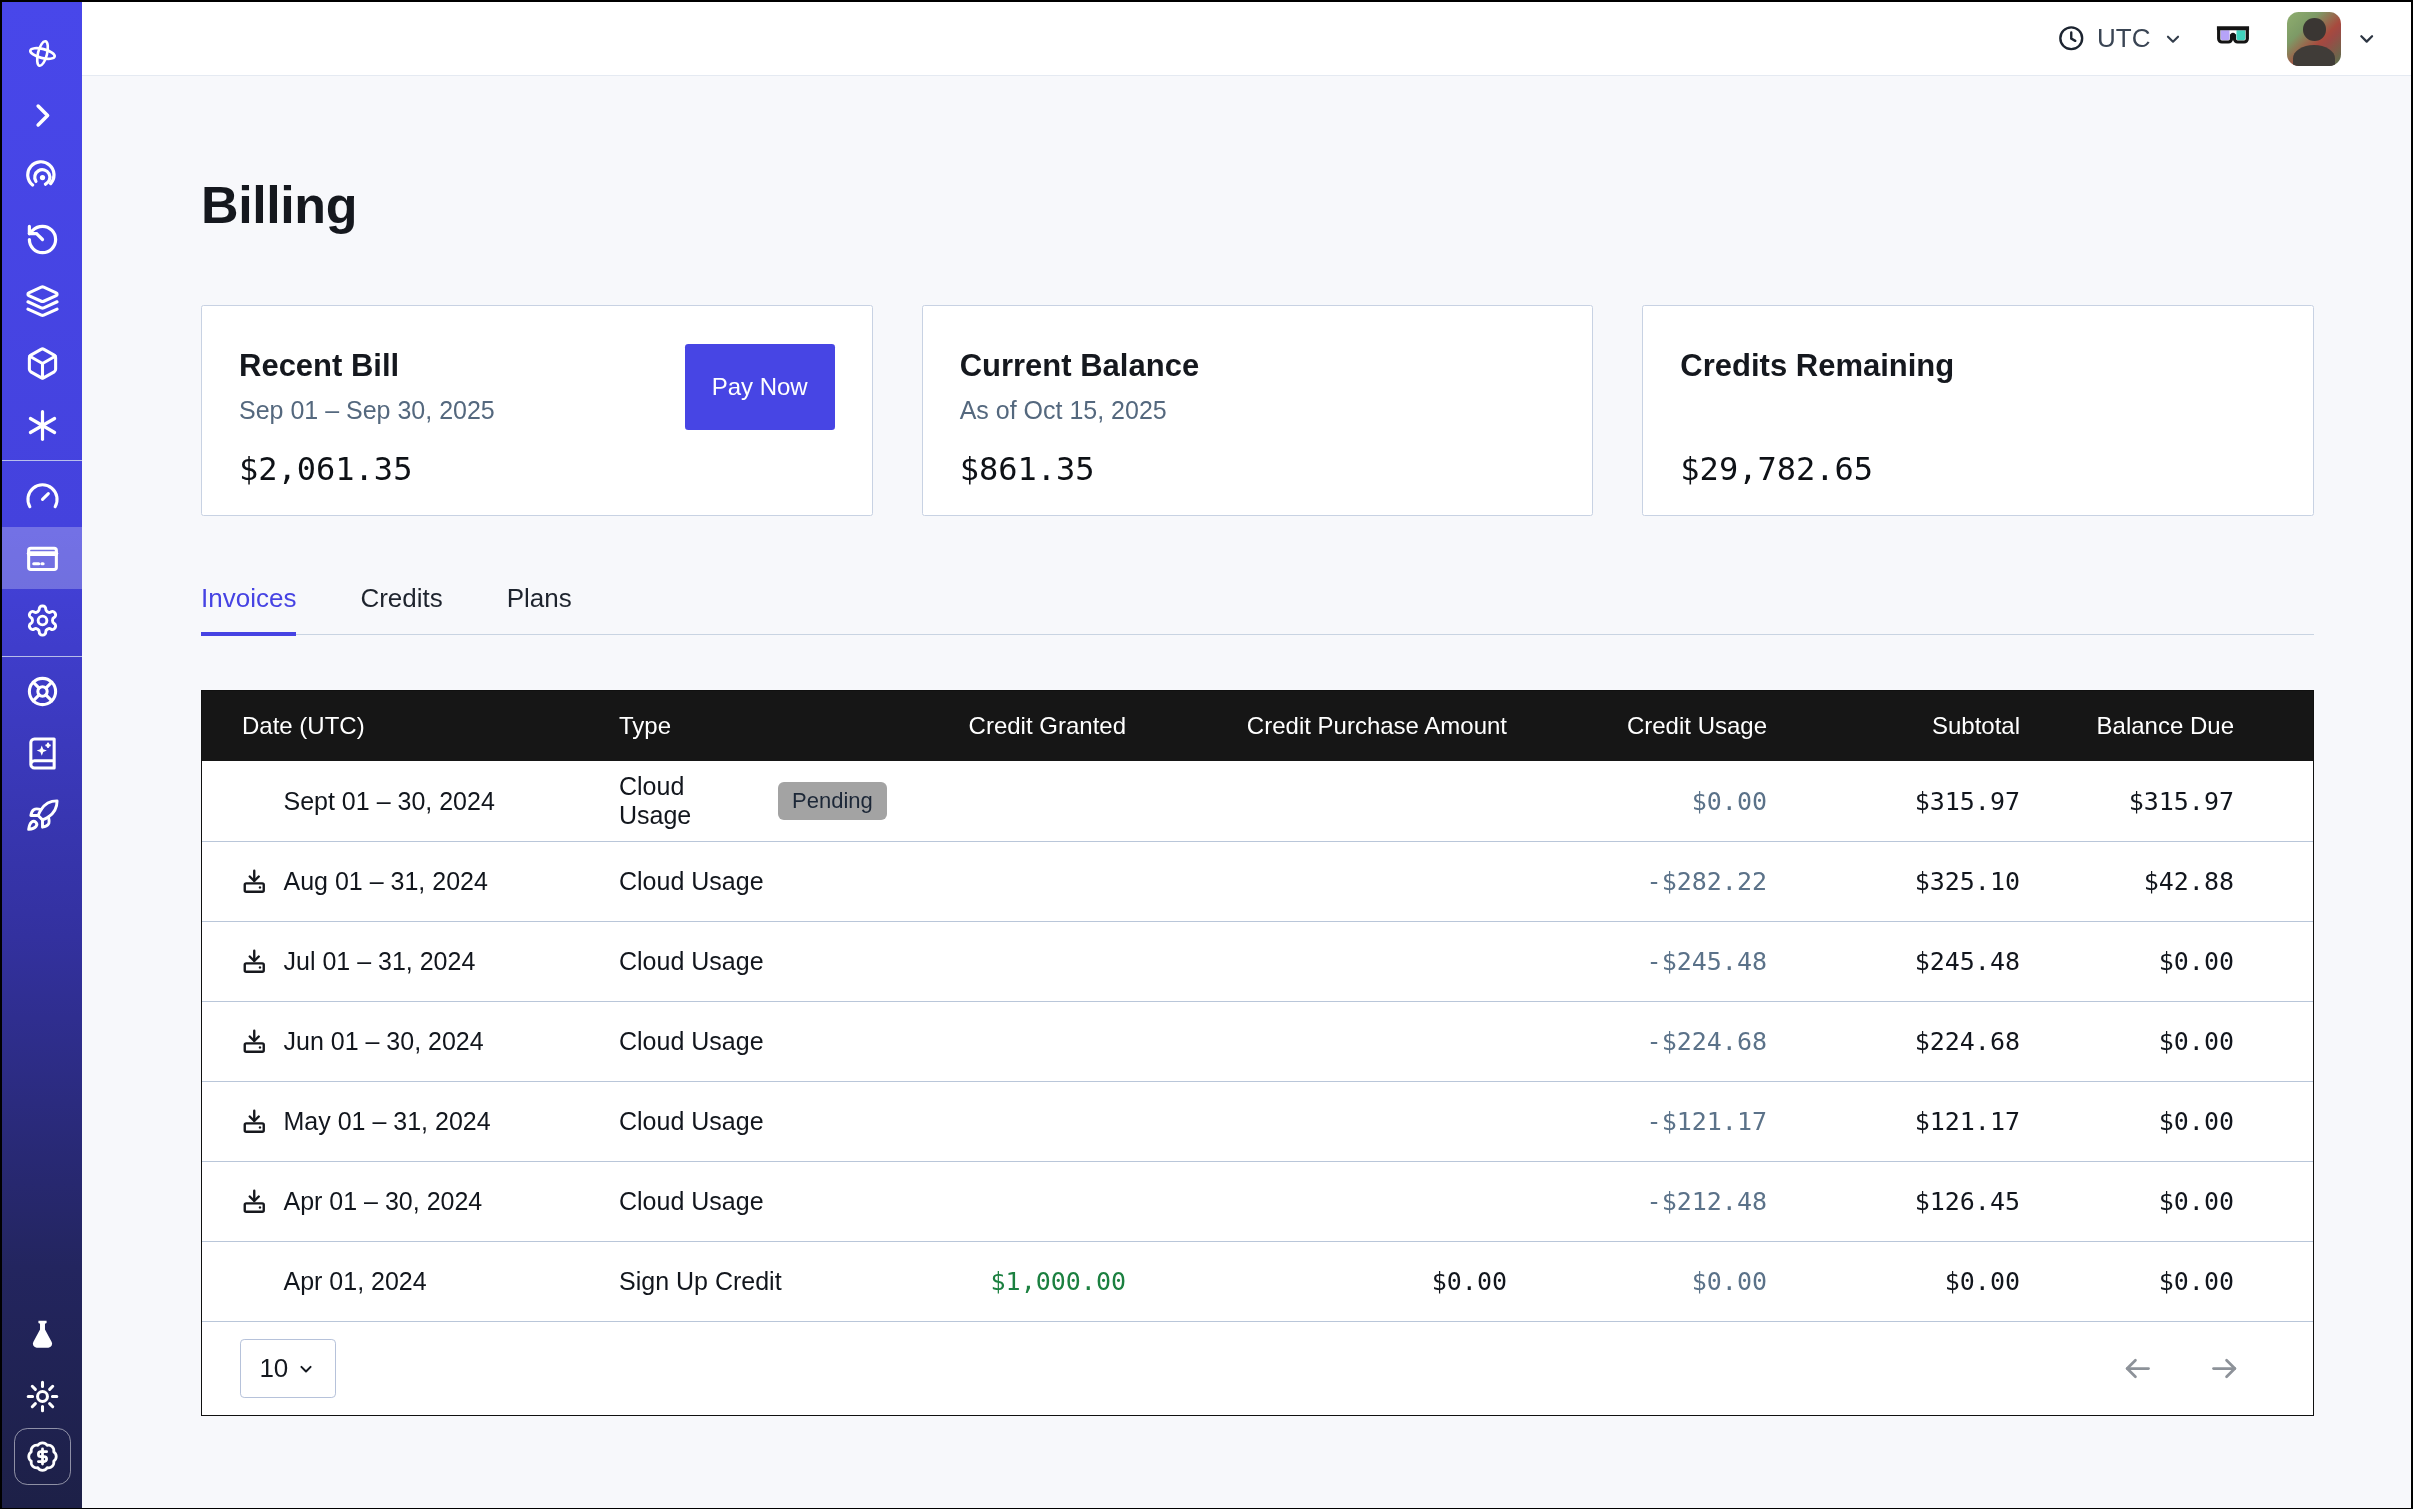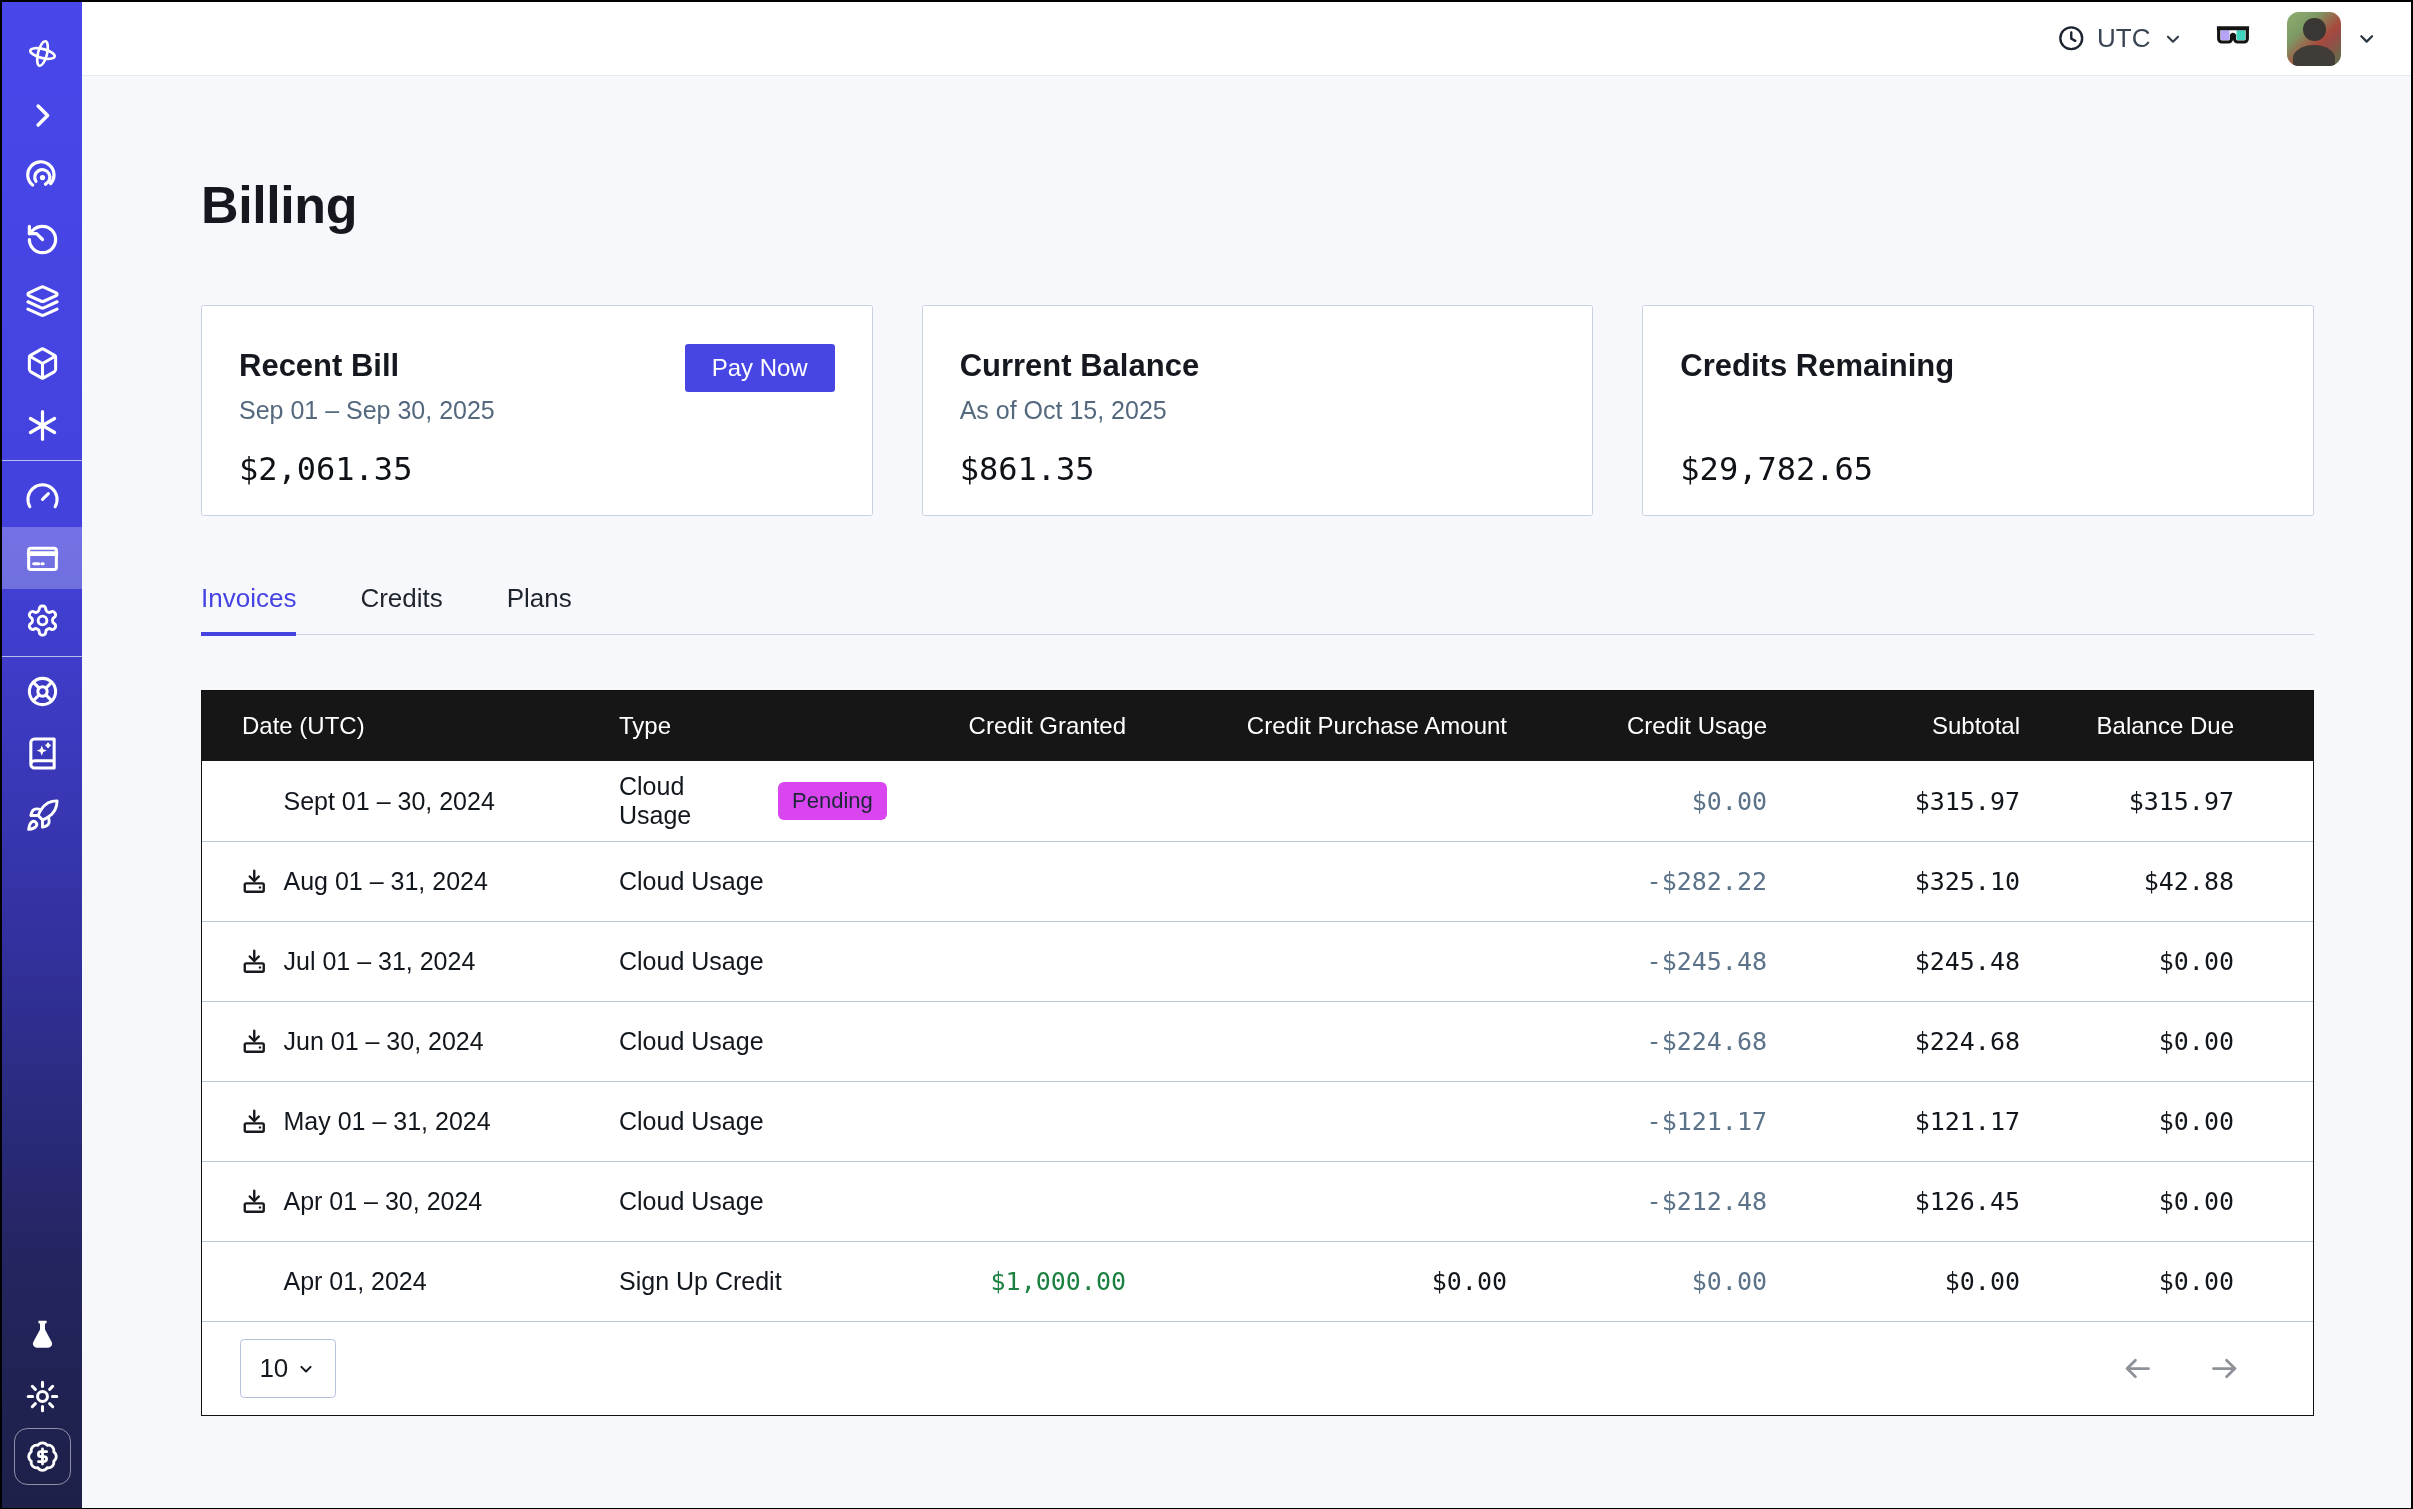--- a/index.html
+++ b/index.html
@@ -36,42 +36,42 @@
   .content{ flex:1; padding:0 97px 0 119px; overflow:hidden; }
   h1{ margin-top:99px; font-size:52px; font-weight:600; color:#15181e; letter-spacing:-0.4px; }
 
   
   .cards{ display:flex; gap:49px; margin-top:70px;border-radius:15px; }
   .card{ flex:1; height:211px; background:#fff; border:1.7px solid #c8d2e3; border-radius:2.5px; padding:42px 37px 0; position:relative; }
   .card-title{ font-size:31px; font-weight:600; color:#15181e; }
   .card-sub{ font-size:25px; color:#54687e; margin-top:11.7px; height:32px; }
   .card-amount{ font-family:"DejaVu Sans Mono", monospace; font-size:32px; color:#0e1116; margin-top:22px; }
   .pay{ position:absolute; top:38px; right:37px; background:#4745e4; color:#fff; border:none; border-radius:3.3px;
-    font-size:24px; font-family:"Liberation Sans", sans-serif; padding:10px 27px; cursor:pointer; }
+    font-size:24px; font-family:"Liberation Sans", sans-serif; padding:29px 27px; cursor:pointer; }
 
   
   .tabs{ display:flex; gap:64px; margin-top:67px; border-bottom:1.7px solid #c9d4e2; }
   .tab{ font-size:26px; color:#1e242e; padding-bottom:20px; position:relative; cursor:pointer; }
   .tab.active{ color:#4643e3; }
   .tab.active::after{ content:''; position:absolute; left:0; right:0; bottom:-1.7px; height:4.2px; background:#4643e3; }
 
   
   .table{ margin-top:55px; border:1.7px solid #101010; background:#fff; }
   .grid{ display:grid; grid-template-columns:417px 268px 276px 381px 260px 253px 1fr; align-items:center; }
   .thead{ background:#161616; color:#fff; height:70px; font-size:24px; font-weight:500; }
   .th.left1{ padding-left:40px; }
   .th.right, .td.num{ text-align:right; padding-right:37px; }
   .th.last, .td.last{ padding-right:79px; }
   .tr{ height:80px; border-top:1.7px solid #b9c6d9; font-size:25px; color:#12161d; }
   .tr:first-child{ border-top:none; }
   .td.date{ display:flex; align-items:center; gap:15px; padding-left:38px; }
   .dl{ width:28.5px; height:28.5px; display:flex; cursor:pointer; flex:0 0 28.5px; }
   .dl svg{ width:28.5px; height:28.5px; }
   .td.type{ display:flex; align-items:center; gap:16.7px; }
-  .badge{ font-size:22px; background:#d946ef; color:#1c2737; padding:5.9px 14.2px; border-radius:5.9px; }
+  .badge{ font-size:22px; background:#a3a3a3; color:#1c2737; padding:5.9px 14.2px; border-radius:5.9px; }
   .td.num{ font-family:"DejaVu Sans Mono", monospace; }
   .usage{ color:#5b7289; }
   .green{ color:#1b8040; }
 
   .tfoot{ height:94px; border-top:1.7px solid #b9c6d9; display:flex; align-items:center; justify-content:space-between;
     padding:0 72px 0 38px; }
   .pagesize{ display:inline-flex; align-items:center; gap:8px; border:1.7px solid #b6c2da; border-radius:4.2px;
     padding:13.4px 18.4px; font-size:26px; color:#14181f; cursor:pointer; background:#fff; }
   .pager{ display:flex; gap:54px; }
   .pager span{ display:flex; cursor:pointer; }

